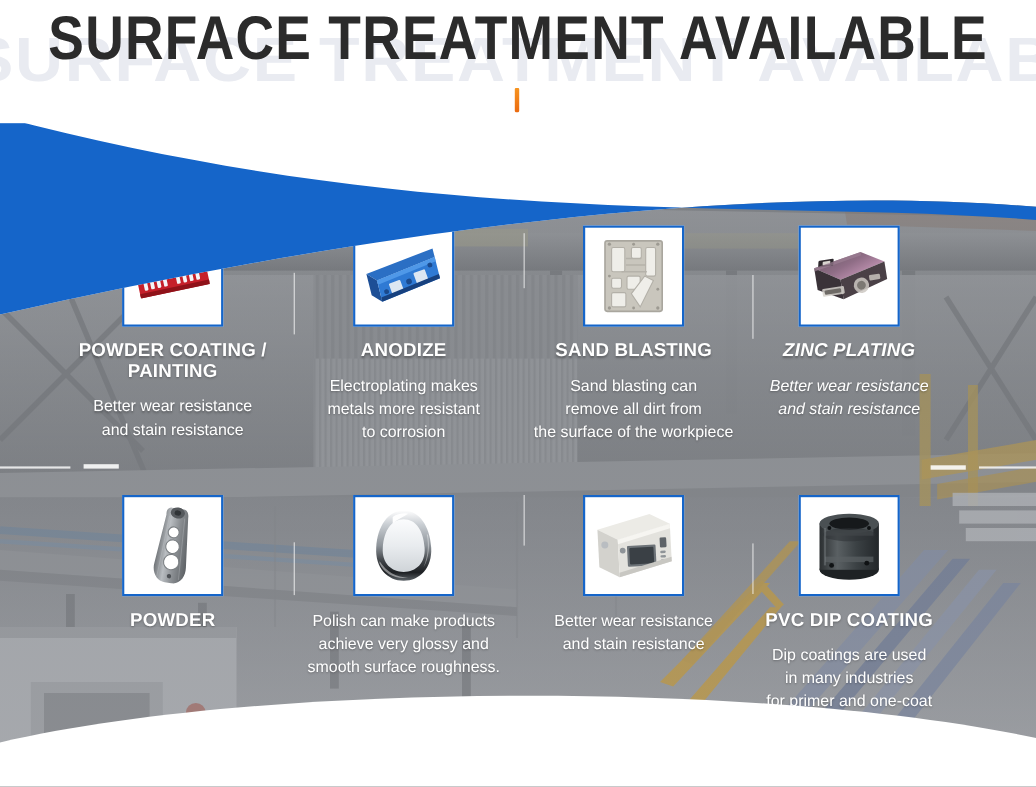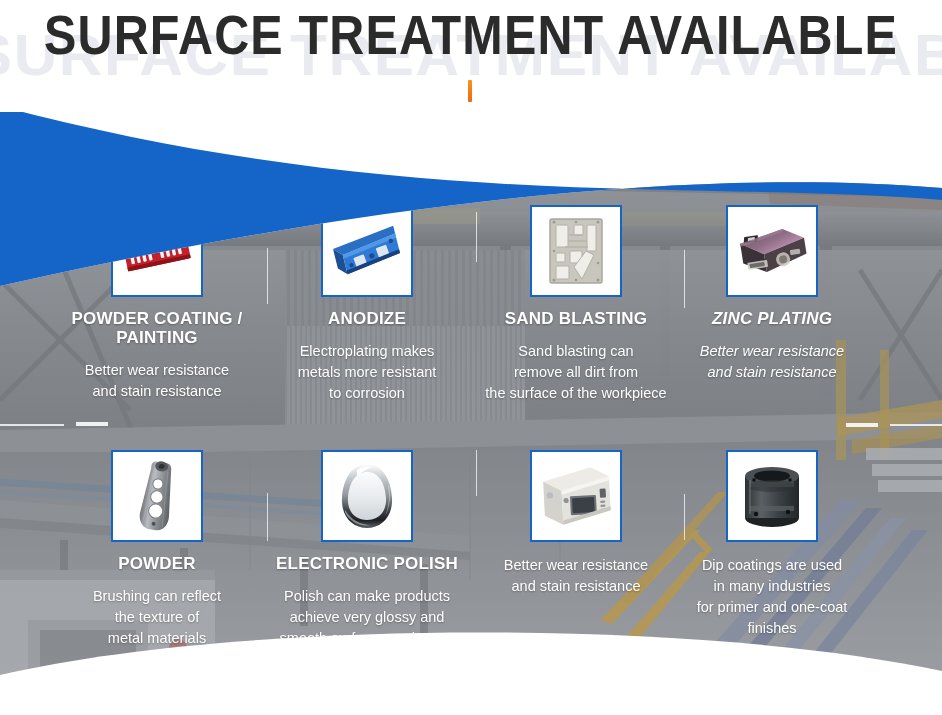--- a/index.html
+++ b/index.html
@@ -470,23 +470,20 @@
             <circle cx="41" cy="55" r="7" fill="none" stroke="#7c8084" stroke-width="1"></circle>
             <circle cx="41" cy="68" r="2" fill="#4d5155"></circle>
             <g stroke="#cdd1d5" stroke-width=".5" opacity=".5">
               <path d="M33 14 L30 70"></path>
                 <path d="M47 14 L50 70"></path>
             </g>
           </g>
         </svg>
       </div>
       <div class="item-title">POWDER</div>
-      <div class="item-desc">Brushing can reflect
-the texture of
-metal materials</div>
     </div>
 
     <div class="item" style="left:262px; top:350px;">
       <div class="thumb">
         <svg width="80" height="80" viewBox="0 0 80 80" aria-hidden="true">
           <defs>
             <linearGradient id="chromeG" x1="0" y1="0" x2="0" y2="1">
               <stop offset="0" stop-color="#ffffff"></stop>
               <stop offset=".2" stop-color="#c9ced3"></stop>
               <stop offset=".5" stop-color="#8e949a"></stop>
@@ -500,21 +497,20 @@
               <stop offset="1" stop-color="#cfd4d8"></stop>
             </linearGradient>
           </defs>
           <path d="M40 8 C54 8 64 22 65 42 C66 60 55 72 40 72 C25 72 14 60 15 42 C16 22 26 8 40 8 Z" fill="url(#chromeG)"></path>
           <path d="M40 16 C51 16 58 26 59 42 C60 56 51 64 40 64 C29 64 20 56 21 42 C22 26 29 16 40 16 Z" fill="url(#chromeIn)"></path>
           <path d="M30 14 C34 11 40 10 44 11 C40 14 34 16 30 20 Z" fill="#ffffff" opacity=".95"></path>
           <path d="M18 54 C24 64 34 69 44 69 C34 71 22 66 18 56 Z" fill="#ffffff" opacity=".45"></path>
           <path d="M62 30 C64 40 63 52 58 60 C62 50 63 40 61 30 Z" fill="#ffffff" opacity=".4"></path>
         </svg>
       </div>
-      <div class="item-title">ELECTRONIC POLISH</div>
       <div class="item-desc">Polish can make products
 achieve very glossy and
 smooth surface roughness.</div>
     </div>
 
     <div class="item" style="left:471px; top:350px;">
       <div class="thumb">
         <svg width="84" height="84" viewBox="0 0 84 84" aria-hidden="true">
           <g transform="rotate(-3 42 44)">
             <path d="M10 26 L58 14 L76 24 L28 36 Z" fill="#ecebe6"></path>
@@ -557,20 +553,21 @@
           <rect x="18" y="26" width="44" height="5" fill="#5b6164" opacity=".7"></rect>
           <rect x="18" y="50" width="44" height="5" fill="#5b6164" opacity=".7"></rect>
           <ellipse cx="40" cy="30" rx="24" ry="6" fill="#2d3235" opacity=".55"></ellipse>
           <circle cx="24" cy="58" r="2.2" fill="#0f1214"></circle>
           <circle cx="56" cy="56" r="2.2" fill="#0f1214"></circle>
           <circle cx="22" cy="24" r="1.8" fill="#0f1214"></circle>
           <circle cx="58" cy="24" r="1.8" fill="#0f1214"></circle>
           <path d="M18 24 L18 58" stroke="#767c7f" stroke-width="2" opacity=".5"></path>
         </svg>
       </div>
+      <div class="item-title">PVC DIP COATING</div>
       <div class="item-desc">Dip coatings are used
 in many industries
 for primer and one-coat
 finishes</div>
     </div>
 
   </div>
 </div>
 
 </body></html>

